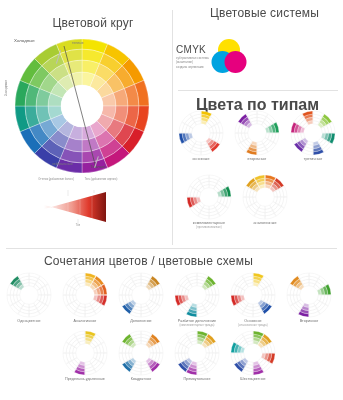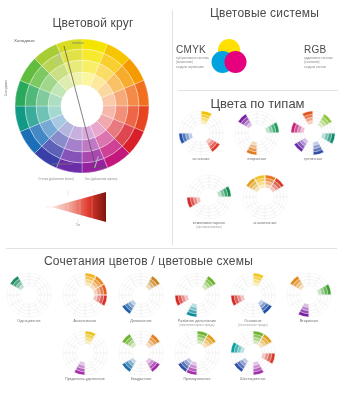--- a/index.html
+++ b/index.html
@@ -10,21 +10,21 @@
   }
   .page{position:relative;width:343px;height:400px;}
 
   
   .h1{
     font-size:12px;font-weight:400;color:#4a4a4a;text-align:center;
     letter-spacing:.2px;
     margin-left:7px;
   }
   .h2{
-    font-size:13px;font-weight:400;color:#4a4a4a;text-align:center;
+    font-size:16px;font-weight:700;color:#4a4a4a;text-align:center;
   }
   .caption{
     font-size:3.6px;color:#6b6b6b;text-align:center;line-height:1.25;
     letter-spacing:.1px;
   }
   .caption.sub{font-size:2.6px;color:#9a9a9a;}
   .micro{font-size:2.6px;color:#8d8d8d;text-align:center;line-height:1.2;}
 
   
   .panel{position:absolute;}
@@ -202,28 +202,20 @@
     <div style="position:absolute;left:86px;top:36px;">
       <svg width="42" height="42" viewBox="0 0 42 42">
         <g style="mix-blend-mode:screen">
           <circle cx="21" cy="14" r="11" fill="#e8192c"></circle>
           <circle cx="14.5" cy="26" r="11" fill="#1b38a8"></circle>
           <circle cx="27.5" cy="26" r="11" fill="#0aa64b"></circle>
         </g>
       </svg>
     </div>
 
-    <div class="sys" style="left:132px;top:44px;width:40px;">
-      <div class="name">RGB</div>
-      <div class="desc">
-        <div>аддитивная система</div>
-        <div>(сложение)</div>
-        <div>создана светом</div>
-      </div>
-    </div>
   </div>
 
   <div class="divider" style="left:178px;top:90px;width:160px;height:1px;"></div>
 
   <div class="panel" style="left:172px;top:92px;width:171px;height:150px;">
     <div class="h2" style="position:absolute;left:0;top:4px;width:171px;">Цвета по типам</div>
     <div id="type-row-1">
         <div class="scheme" style="left: 6px; top: 18px; width: 46px;">
           <div class="wheel">
             <svg width="46" height="46" viewBox="0 0 46 46">

